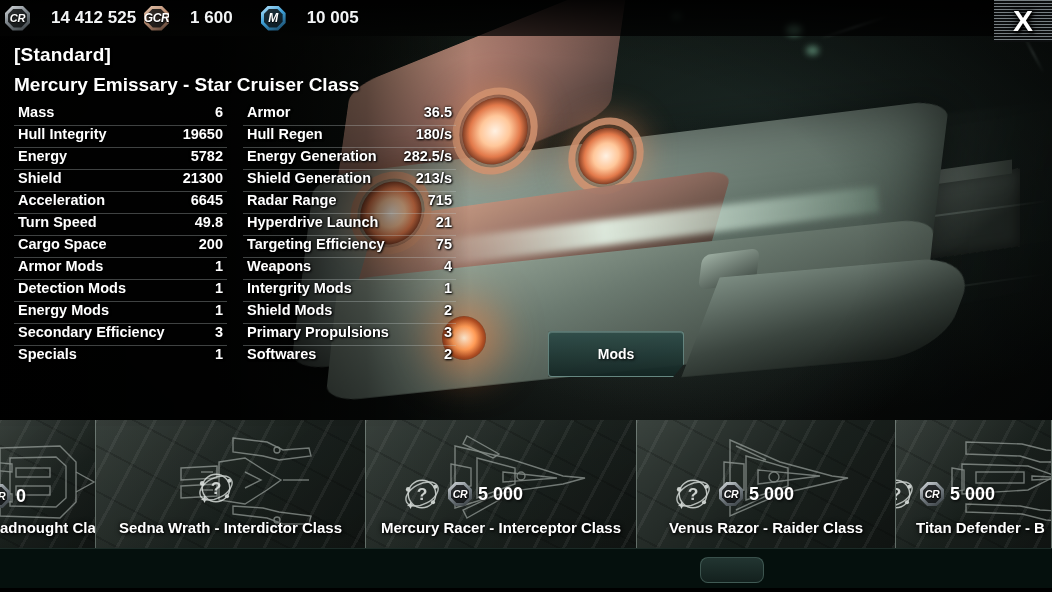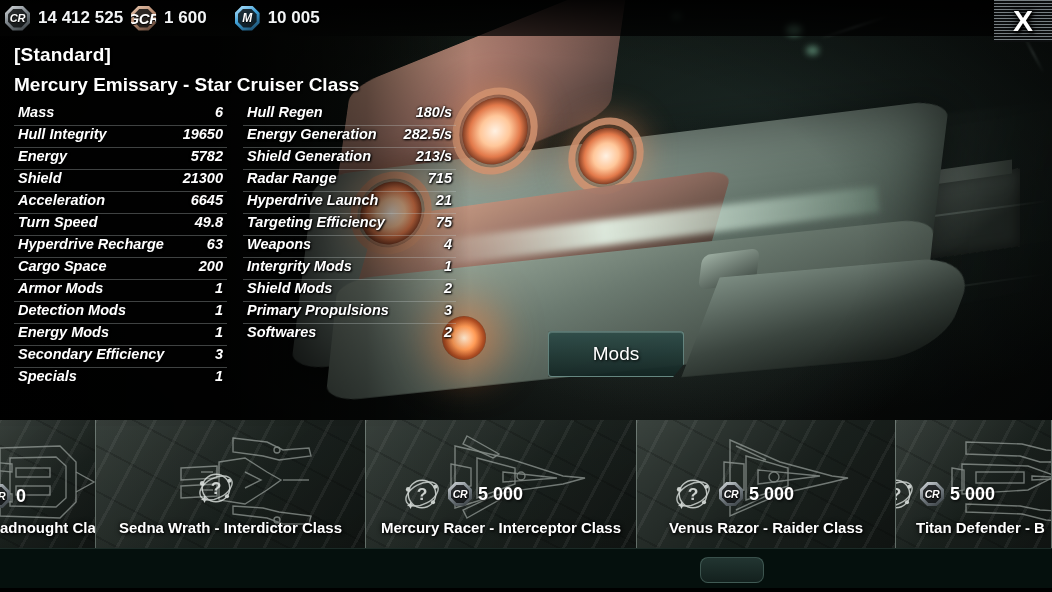--- a/index.html
+++ b/index.html
@@ -162,30 +162,30 @@
   .oct {
     width: 25px; height: 25px; position: relative; flex: none;
     display: flex; align-items: center; justify-content: center;
     clip-path: polygon(30% 0,70% 0,100% 30%,100% 70%,70% 100%,30% 100%,0 70%,0 30%);
     font-size: 11px; font-weight: bold; letter-spacing: -.3px;
     font-style: italic;
     color: #fff;
     text-shadow: 0 1px 1px #000;
   }
   .oct.cr  { background: linear-gradient(150deg,#d9dde0,#7e868c 45%,#31373b 100%); }
-  .oct.gcr { background: linear-gradient(150deg,#e6c6ae,#bb8f74 45%,#4b352a 100%); font-size: 15px; }
+  .oct.gcr { background: linear-gradient(150deg,#e6c6ae,#bb8f74 45%,#4b352a 100%); font-size: 12px; }
   .oct.mm  { background: linear-gradient(150deg,#b9e6ff,#3e9fd6 45%,#123a55 100%); font-size: 12px; }
   .oct-in {
     position: absolute; inset: 3px;
     clip-path: polygon(30% 0,70% 0,100% 30%,100% 70%,70% 100%,30% 100%,0 70%,0 30%);
     background: rgba(10,12,14,.82);
   }
   .oct span { position: relative; z-index: 2; }
   .cur-val {
-    margin-left: 8px; color: #f2f4f5; font-size: 17px; font-weight: bold;
+    margin-left: 21px; color: #f2f4f5; font-size: 17px; font-weight: bold;
     text-shadow: 0 1px 2px #000; white-space: nowrap;
   }
 
   
   #close-btn {
     position: absolute; right: 0; top: 0; width: 58px; height: 42px; z-index: 45;
     background:
       repeating-linear-gradient(180deg, rgba(125,133,137,.95) 0px, rgba(125,133,137,.95) 1px, rgba(12,14,15,.95) 1px, rgba(12,14,15,.95) 3px);
     display: flex; align-items: center; justify-content: center;
     cursor: pointer;
@@ -204,21 +204,21 @@
   #ship-name {
     margin-top: 8px; color: #ffffff; font-size: 19px; font-weight: bold;
     text-shadow: 1px 1px 2px #000; white-space: nowrap;
   }
 
   
   #stats {
     position: absolute; left: 14px; top: 104px; width: 442px; z-index: 30;
     display: flex; gap: 16px;
   }
-  .stat-col { width: 213px; font-style: italic; }
+  .stat-col { width: 213px; }
   .stat-row {
     display: flex; justify-content: space-between; align-items: baseline;
     height: 22px; padding: 0 4px 0 4px;
     border-bottom: 1px solid rgba(190,200,200,.33);
   }
   .stat-row:last-child { border-bottom: none; }
   .stat-label {
     color: #fff; font-size: 14.5px; font-weight: bold; white-space: nowrap;
     text-shadow: 1px 1px 2px #000, 0 0 3px #000;
   }
@@ -232,21 +232,21 @@
     position: absolute; left: 548px; top: 331px; width: 136px; height: 46px; z-index: 32;
     background: linear-gradient(180deg, rgba(46,76,72,.94), rgba(20,38,36,.94));
     border: 1px solid rgba(150,185,178,.55);
     border-radius: 4px;
     clip-path: polygon(0 0, 100% 0, 100% 72%, 92% 100%, 0 100%);
     display: flex; align-items: center; justify-content: center;
     cursor: pointer;
     box-shadow: 0 3px 10px rgba(0,0,0,.6), inset 0 1px 0 rgba(190,220,210,.25);
   }
   #mods-btn .lbl {
-    color: #fff; font-size: 19px; font-weight: normal; text-shadow: 1px 1px 3px #000;
+    color: #fff; font-size: 14px; font-weight: bold; text-shadow: 1px 1px 3px #000;
   }
 
   
   #carousel {
     position: absolute; left: 0; top: 420px; width: 1052px; height: 132px; z-index: 35;
     display: flex; overflow: hidden;
     background: linear-gradient(180deg, rgba(18,22,20,.35), rgba(10,13,12,.75));
   }
   .ship-card {
     position: relative; flex: none; height: 132px;
@@ -393,24 +393,20 @@
         </div>
         <div class="stat-row">
           <div class="stat-label">Acceleration</div>
           <div class="stat-value">6645</div>
         </div>
         <div class="stat-row">
           <div class="stat-label">Turn Speed</div>
           <div class="stat-value">49.8</div>
         </div>
         <div class="stat-row">
-          <div class="stat-label">Hyperdrive Recharge</div>
-          <div class="stat-value">63</div>
-        </div>
-        <div class="stat-row">
           <div class="stat-label">Cargo Space</div>
           <div class="stat-value">200</div>
         </div>
         <div class="stat-row">
           <div class="stat-label">Armor Mods</div>
           <div class="stat-value">1</div>
         </div>
         <div class="stat-row">
           <div class="stat-label">Detection Mods</div>
           <div class="stat-value">1</div>
@@ -422,20 +418,24 @@
         <div class="stat-row">
           <div class="stat-label">Secondary Efficiency</div>
           <div class="stat-value">3</div>
         </div>
         <div class="stat-row">
           <div class="stat-label">Specials</div>
           <div class="stat-value">1</div>
         </div>
       </div>
     <div class="stat-col" id="stat-col-right">
+        <div class="stat-row">
+          <div class="stat-label">Armor</div>
+          <div class="stat-value">36.5</div>
+        </div>
         <div class="stat-row">
           <div class="stat-label">Hull Regen</div>
           <div class="stat-value">180/s</div>
         </div>
         <div class="stat-row">
           <div class="stat-label">Energy Generation</div>
           <div class="stat-value">282.5/s</div>
         </div>
         <div class="stat-row">
           <div class="stat-label">Shield Generation</div>

